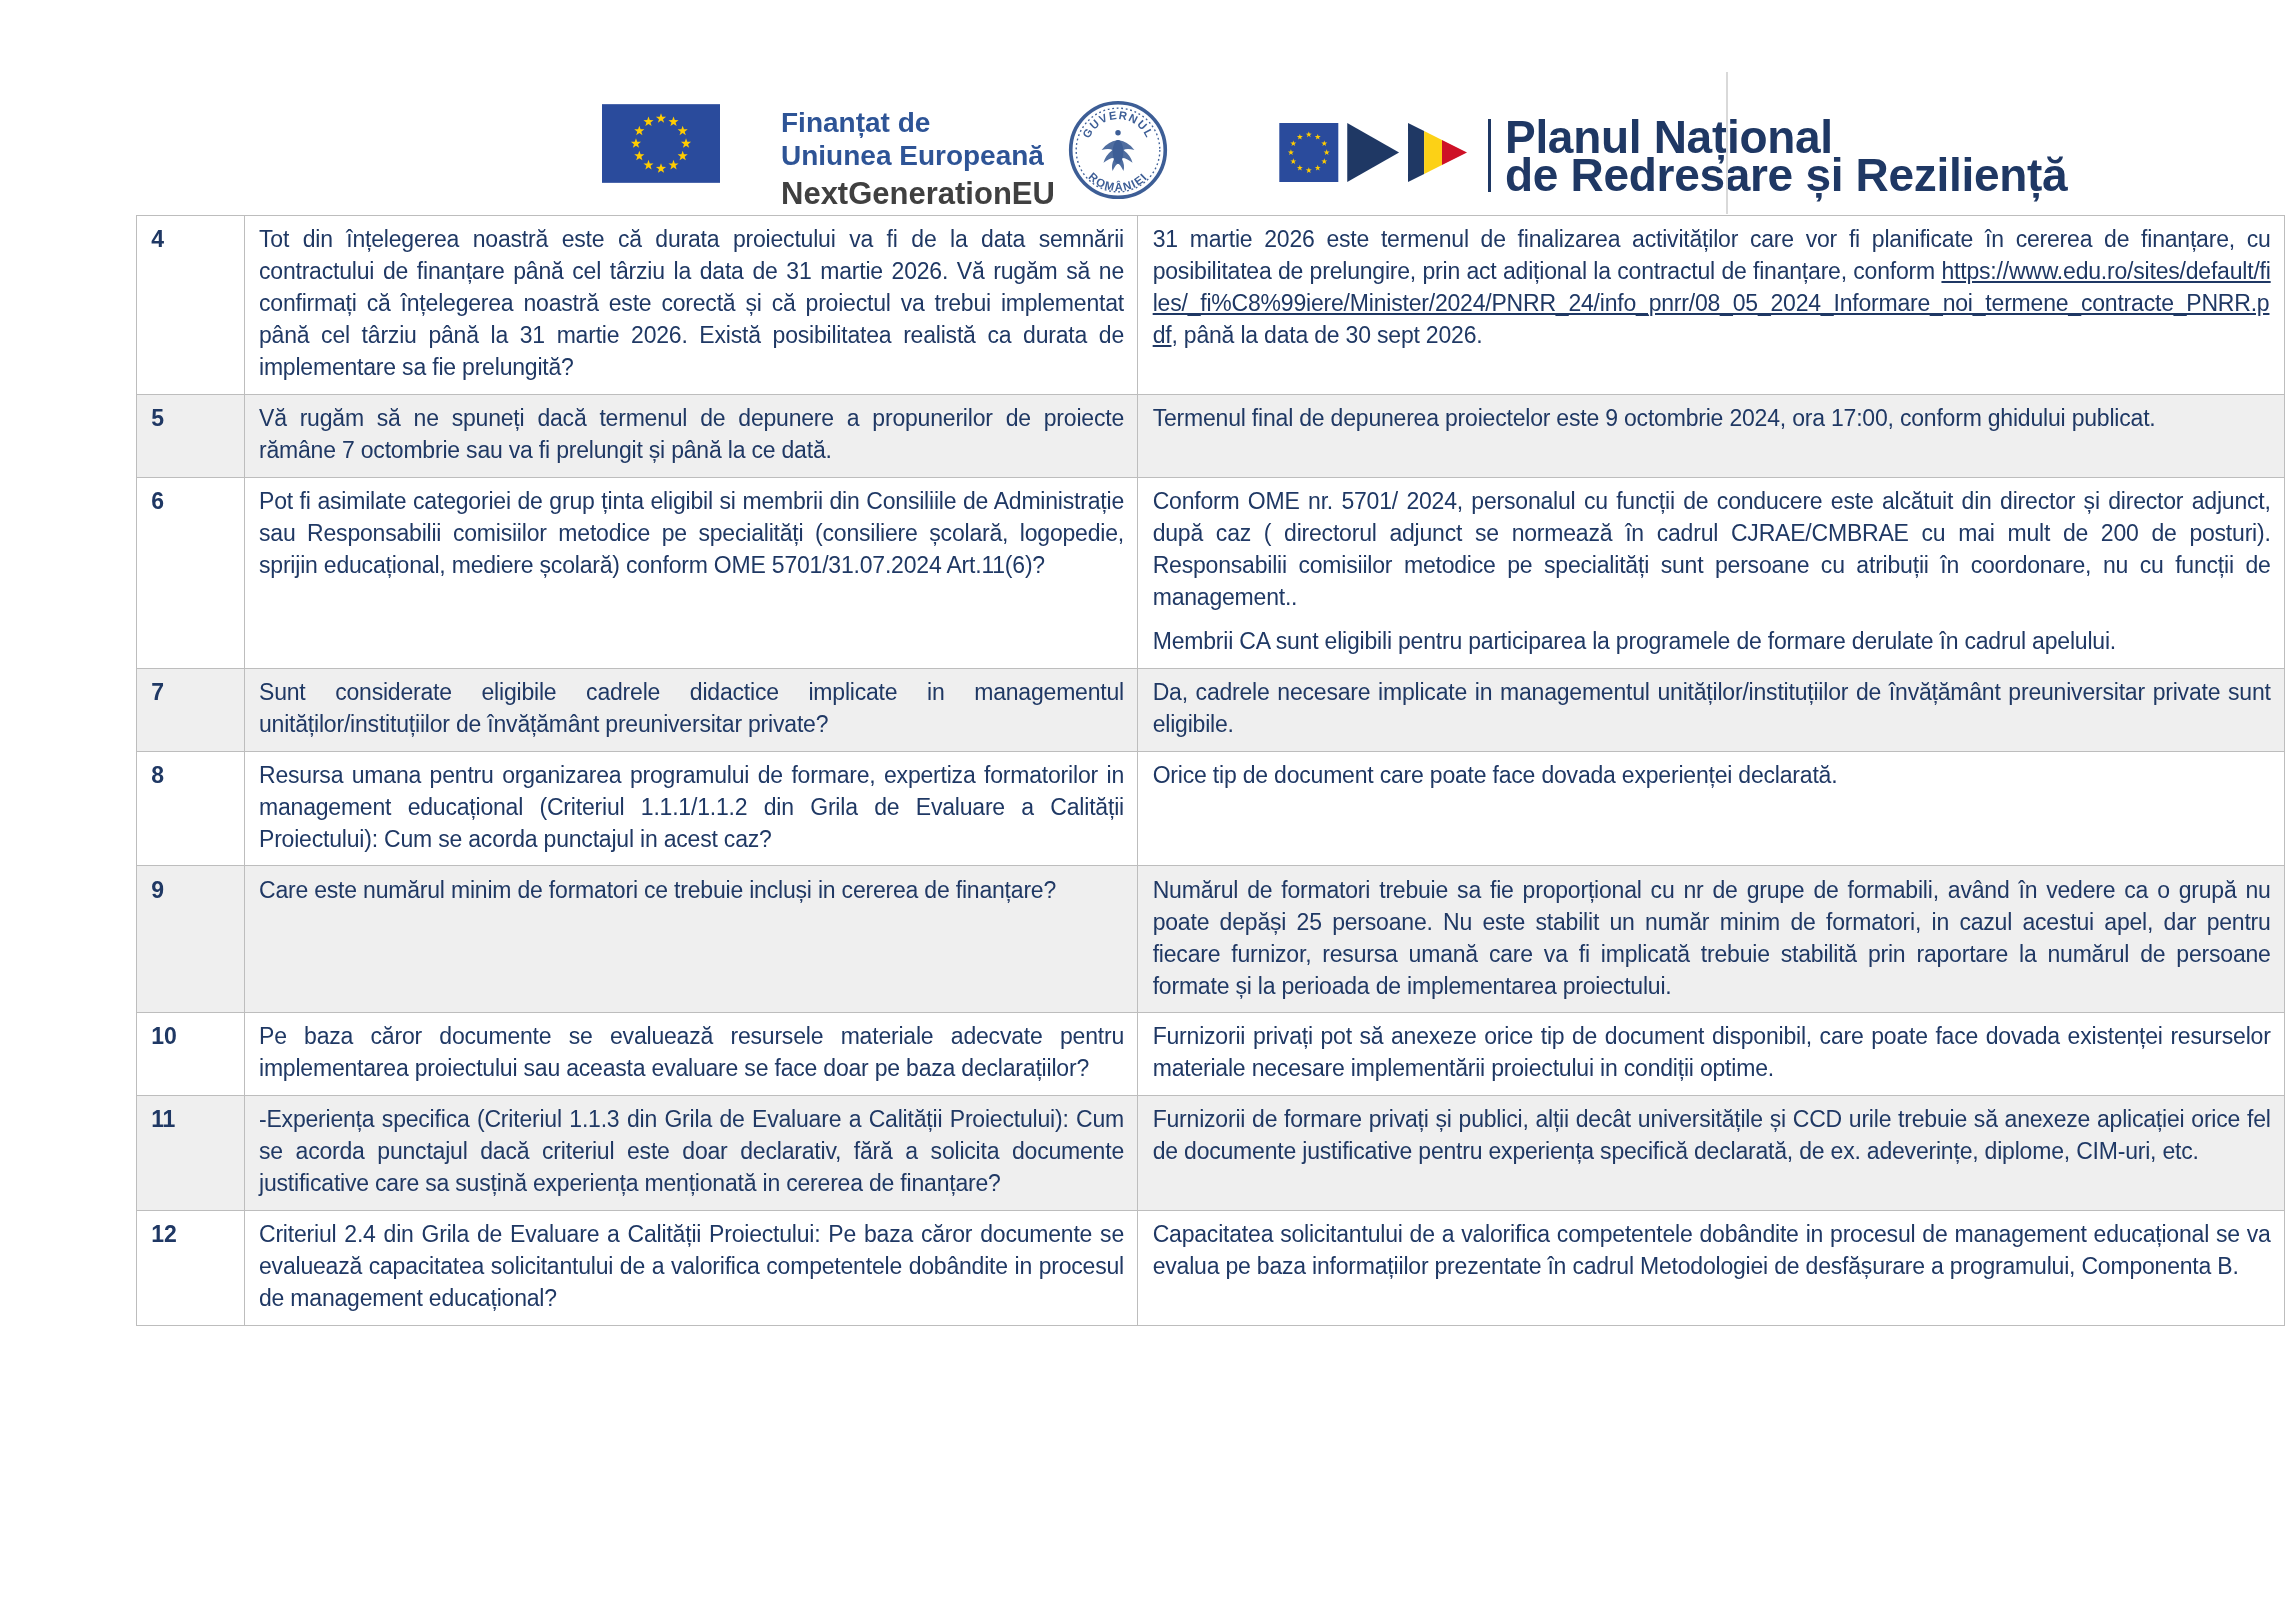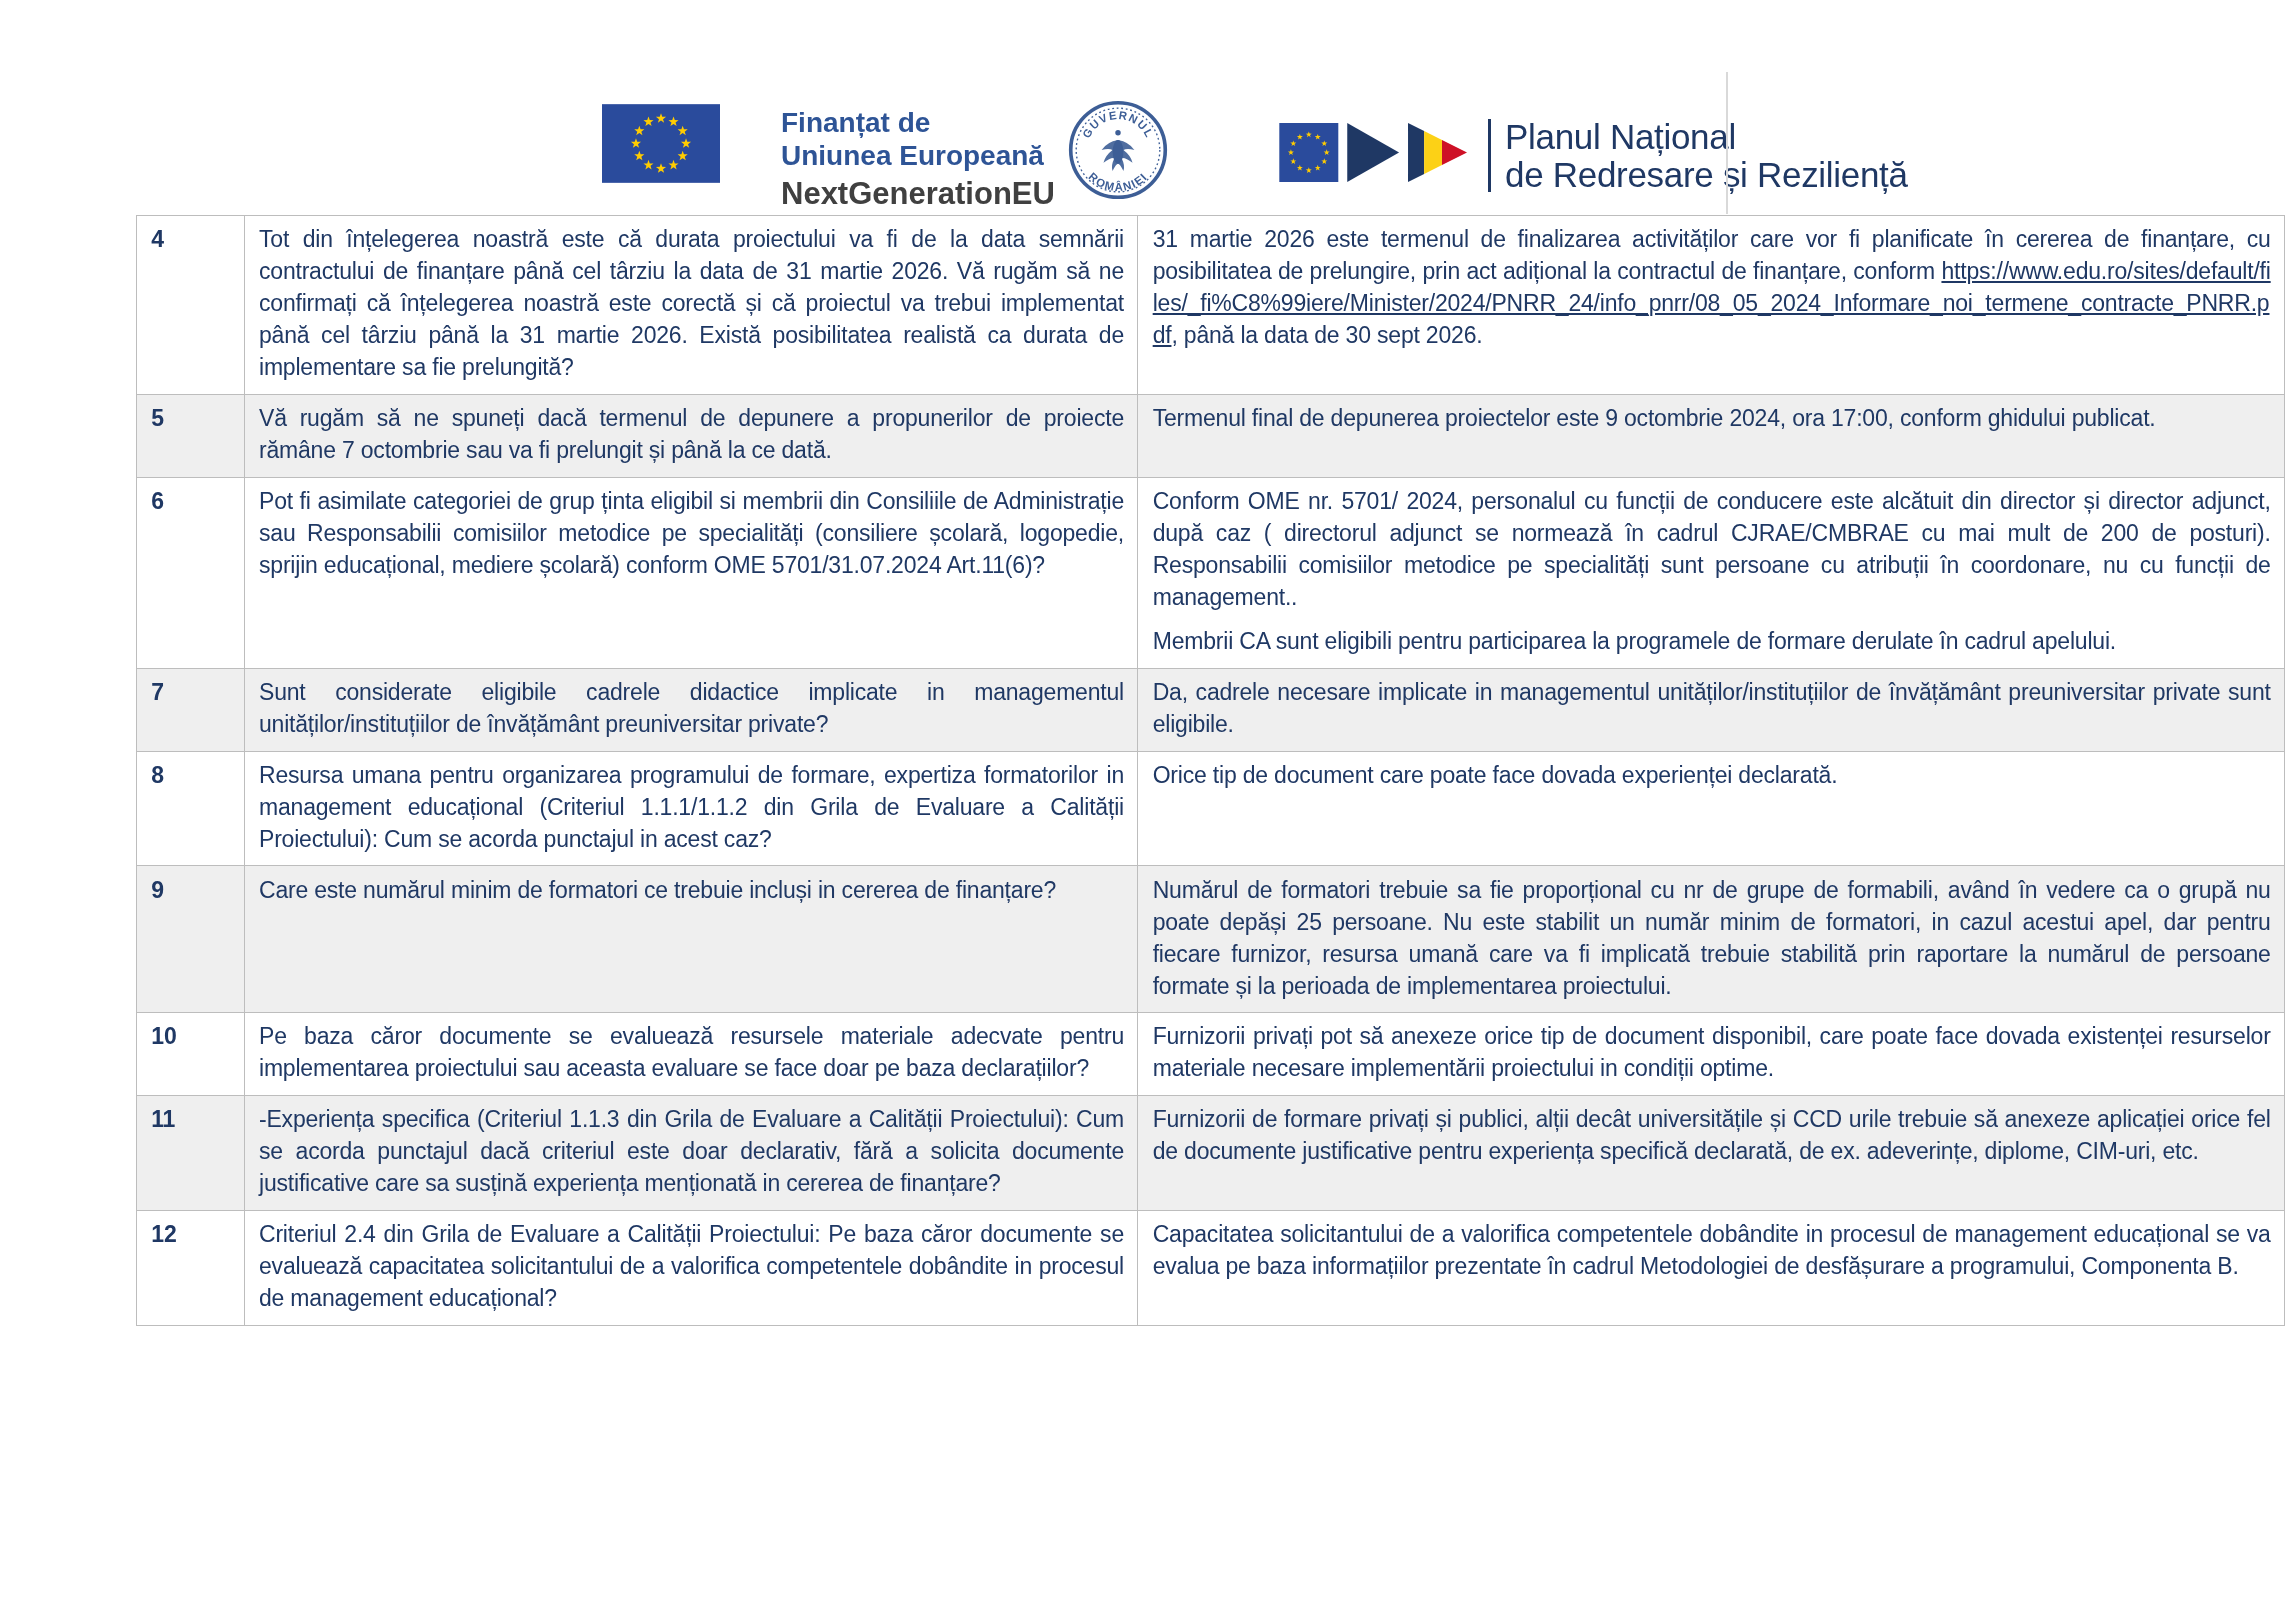--- a/index.html
+++ b/index.html
@@ -16,22 +16,22 @@
   
   .eu-flag { position:absolute; left:602px; top:104px; }
   .eu-textblock { position:absolute; left:733px; top:106px;margin-left:48px; }
   .eu-bold { font-weight:bold; color:#2e5496; font-size:28px; line-height:33px; }
   .eu-ngeu { color:#404040; font-size:31px; line-height:30px; margin-top:7.2px;font-weight:bold; }
 
   .gov-seal { position:absolute; left:1068px; top:100px; }
 
   .pnrr-mark { position:absolute; left:1279px; top:123px; }
   .pnrr-sep  { position:absolute; left:1488px; top:119px; width:2.7px; height:73px; background:#1f3864; }
-  .pnrr-text { position:absolute; left:1505px; top:118px; font-weight:normal; color:#1f3864;
-               font-size:35px; line-height:38px; letter-spacing:-0.3px; }
+  .pnrr-text { position:absolute; left:1505px; top:118px; font-weight:bold; color:#1f3864;
+               font-size:46px; line-height:38px; letter-spacing:-0.3px; }
 
   .hdr-vline { position:absolute; left:1726px; top:72px; width:1.8px; height:142px; background:#d9d9d9; }
 
   
   table.faq {
     position:absolute; left:136px; top:215px;
     width:2062px; border-collapse:collapse; table-layout:fixed;
   }
   .faq td {
     border:1.3px solid #bdbdbd;

